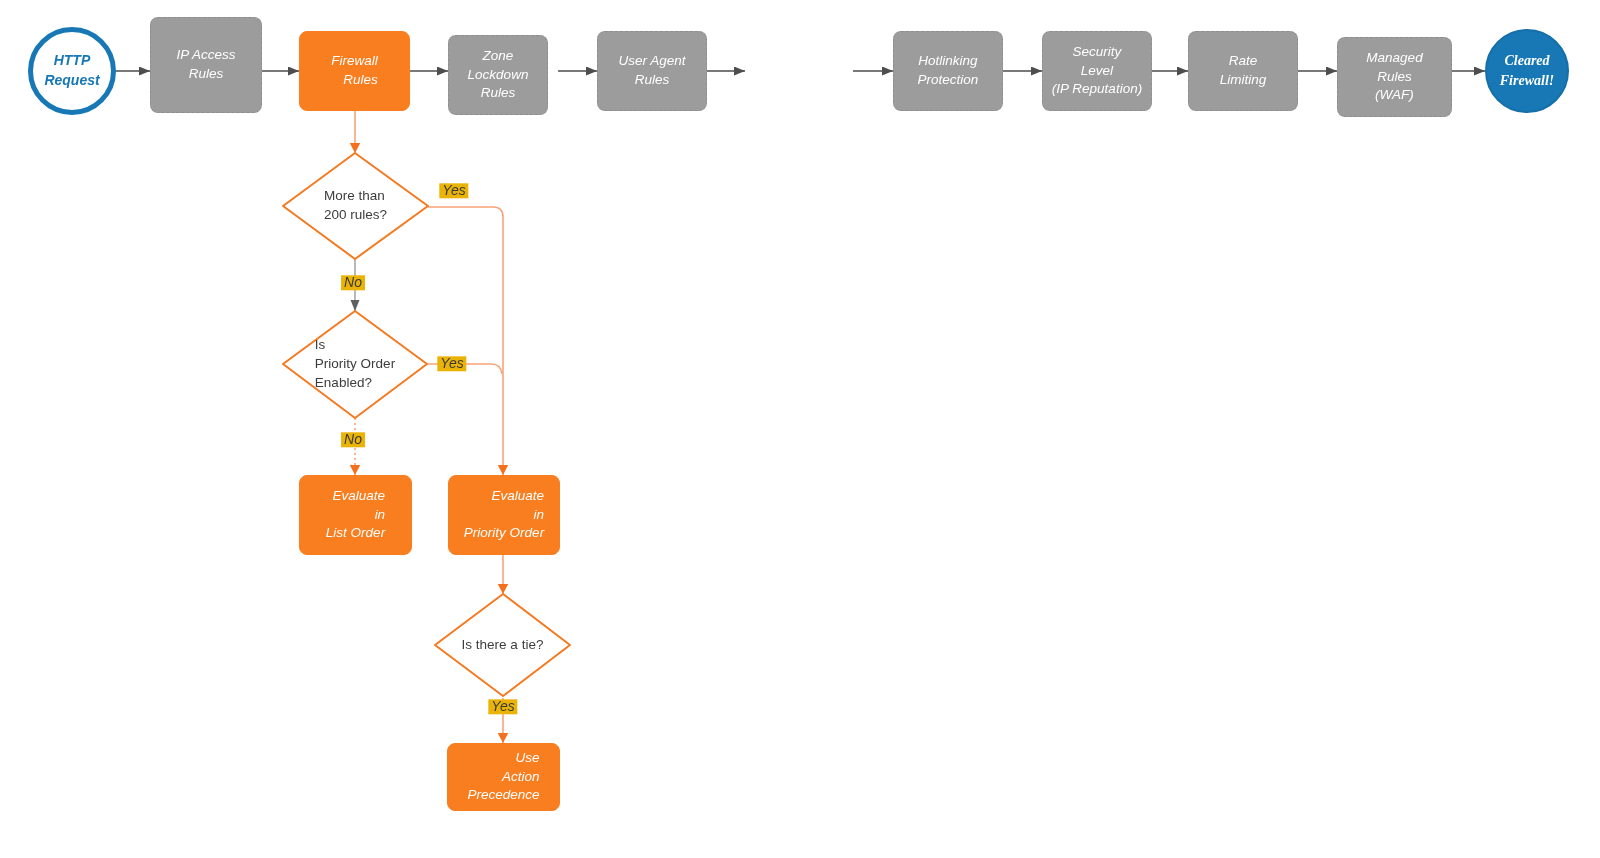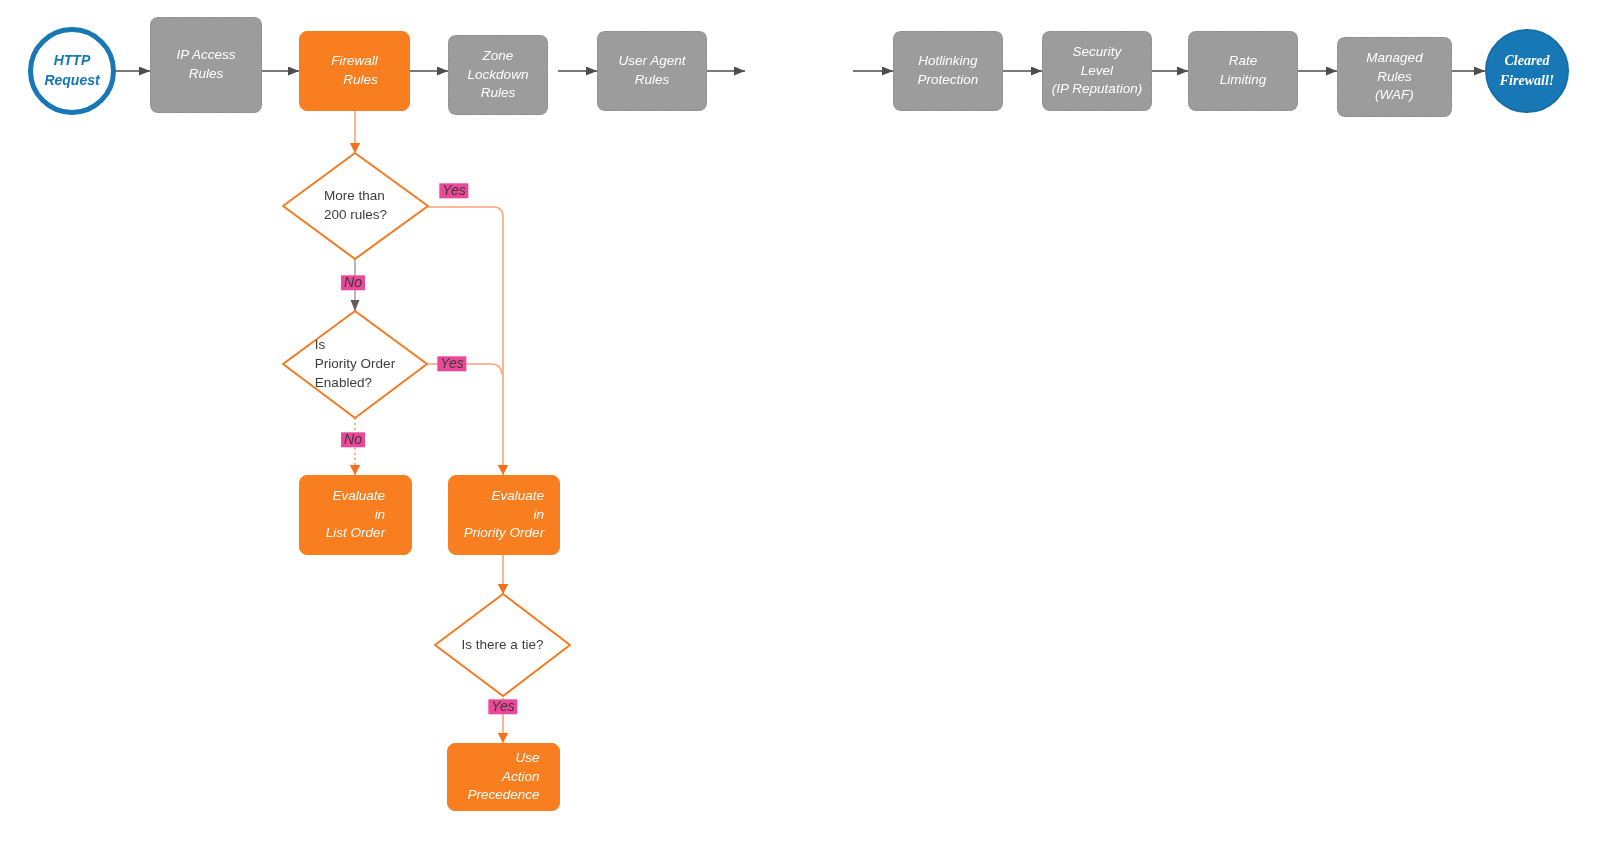--- a/index.html
+++ b/index.html
@@ -20,21 +20,21 @@
   .node.start{background:#ffffff;border:5px solid #1778b5;color:#1778b5;}
   .node.end{background:#1778b5;border:2px solid #156fa8;color:#ffffff;font-family:Liberation Serif, serif;}
   .diamond-label{
     position:absolute;display:flex;align-items:center;justify-content:center;
     text-align:left;white-space:pre-line;font-size:13.5px;line-height:1.4;
     color:#3d3d3d;font-style:normal;
   }
   .edge-label{
     position:absolute;transform:translate(-50%,-50%);
     font-style:italic;font-size:14px;color:#3a3a3a;
-    background:#ec4899;padding:0 3px;line-height:1.1;
+    background:#eab308;padding:0 3px;line-height:1.1;
   }
 </style>
 </head>
 <body>
 
 <div class="canvas">
 
   <svg class="edges" viewBox="0 0 1600 858" xmlns="http://www.w3.org/2000/svg">
     <defs>
       <marker id="arrGray" markerUnits="userSpaceOnUse" markerWidth="13" markerHeight="10" refX="11" refY="4.5" orient="auto">

